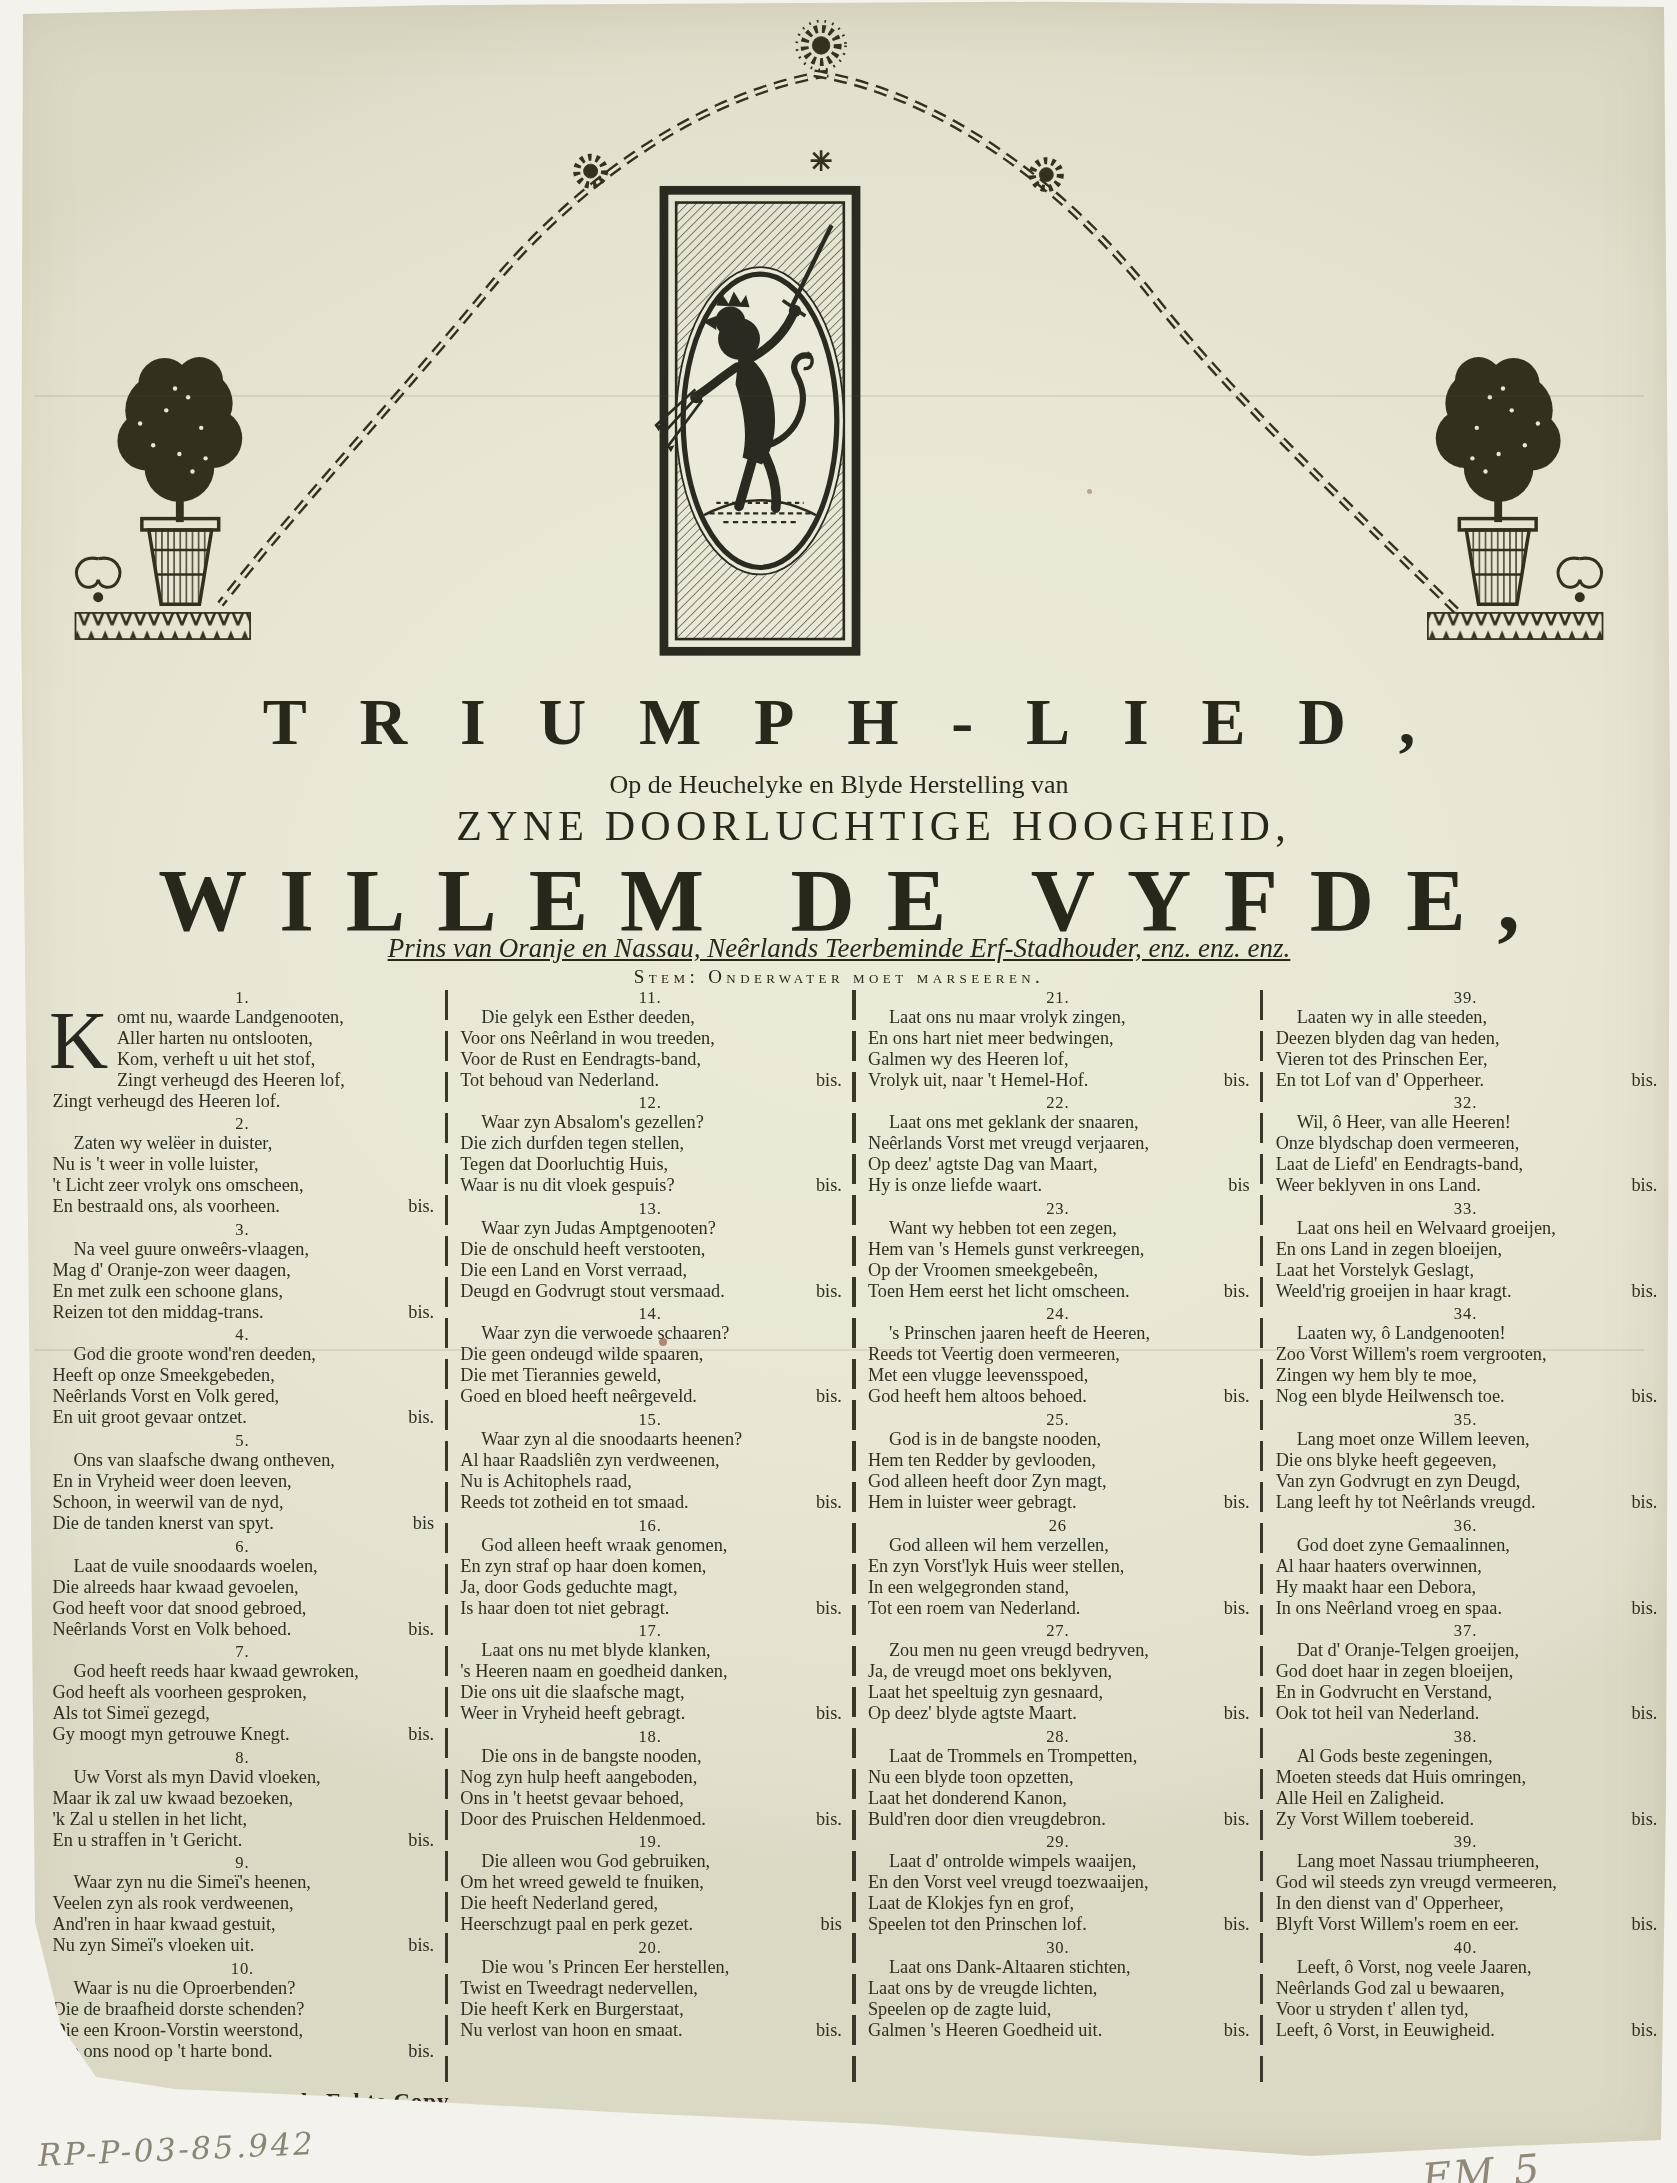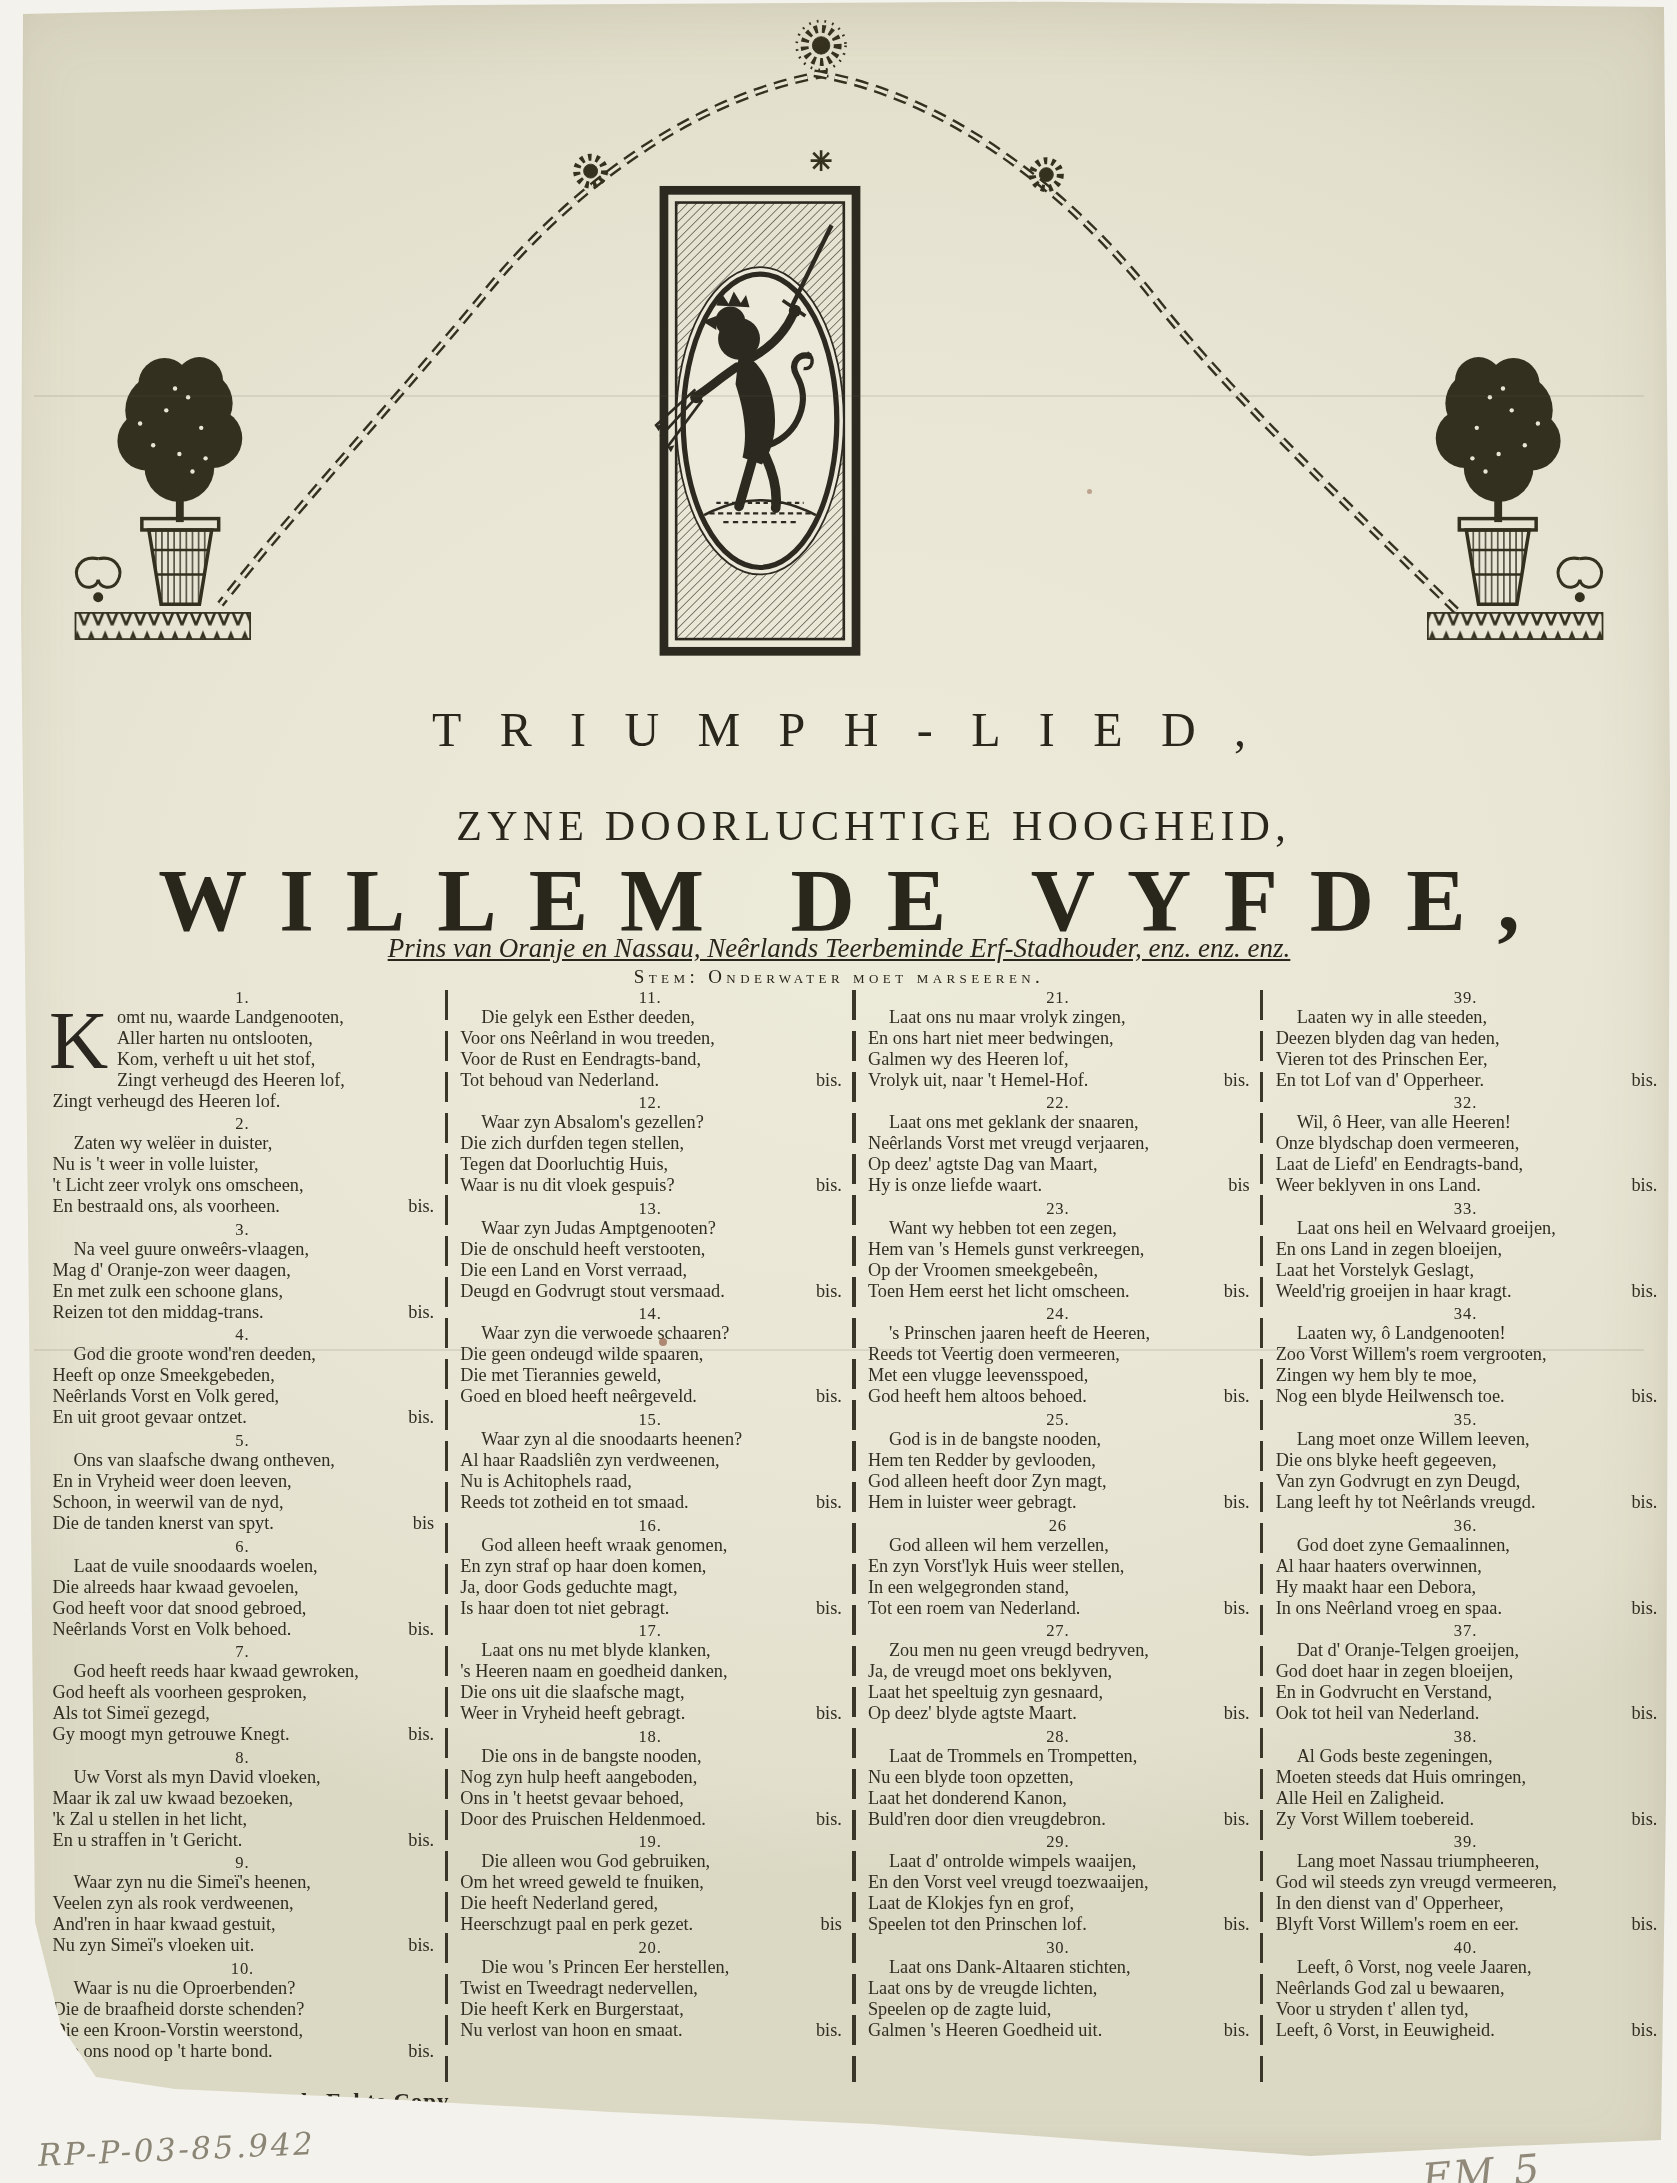--- a/index.html
+++ b/index.html
@@ -16,21 +16,21 @@
     clip-path:polygon(23px 14px,437px 5.2px,1048px 1.7px,1664px 7px,1670px 786px,1666px 1799px,1661px 2140px,1485px 2147px,1310px 2156px,1118px 2142px,873px 2124px,611px 2112px,367px 2098px,175px 2089px,96px 2077px,61px 2026px,35px 1922px,28px 1223px,21px 611px);
     box-shadow:0 7px 19px rgba(60,55,35,.25);
   }
   .sheet-shade{position:absolute;inset:0;pointer-events:none;
     box-shadow:inset 0 0 79px rgba(110,100,60,.16), inset 0 -23px 35px rgba(110,100,60,.10);}
   .crease{position:absolute;left:2%;width:96%;height:1.7px;background:rgba(100,92,70,.12);}
   .speck{position:absolute;border-radius:50%;}
 
   
   .hline{position:absolute;left:0;width:100%;text-align:center;color:#29261c;}
-  .t-main{top:702px;font-size:48px;letter-spacing:.8em;text-indent:.8em;font-weight:normal;}
+  .t-main{top:684px;font-size:66px;letter-spacing:.8em;text-indent:.8em;font-weight:bold;}
   .t-occasion{top:770px;font-size:26px;}
   .t-hoogheid{top:802px;font-size:42px;letter-spacing:5.2px;text-indent:5.2px;padding-left:32px;}
   .t-willem{top:849px;font-size:89px;font-weight:bold;letter-spacing:.36em;text-indent:.36em;}
   .t-styles{top:933px;font-size:27px;font-style:italic;text-decoration:underline;}
   .t-stem{top:966px;font-size:19px;font-variant:small-caps;letter-spacing:4.4px;}
 
   
   .verses{position:absolute;top:985px;left:49px;right:19px;height:1097px;display:flex;}
   .vcol{flex:1 1 0;min-width:0;}
   .vdiv{width:3.5px;align-self:stretch;margin:5.2px 8.7px 0 8.7px;
@@ -209,20 +209,21 @@
     </g>
     <g stroke="#35311f" stroke-width="3.5" fill="none" transform="translate(1921,0) scale(-1,1)">
       <path d="M 112 640 C 92 636 82 652 90 666 C 96 676 110 674 112 664"></path>
       <path d="M 112 640 C 132 636 142 652 134 666 C 128 676 114 674 112 664"></path>
       <circle cx="112" cy="684" r="4" fill="#35311f"></circle>
     </g>
     <rect x="1635" y="702" width="200" height="30" fill="url(#chev)" stroke="#35311f" stroke-width="2"></rect>
   </svg>
 
   <div class="hline t-main">TRIUMPH-LIED,</div>
+  <div class="hline t-occasion">Op de Heuchelyke en Blyde Herstelling van</div>
   <div class="hline t-hoogheid">ZYNE DOORLUCHTIGE HOOGHEID,</div>
   <div class="hline t-willem">WILLEM DE VYFDE,</div>
   <div class="hline t-styles">Prins van Oranje en Nassau, Neêrlands Teerbeminde Erf-Stadhouder, enz. enz. enz.</div>
   <div class="hline t-stem">Stem: Onderwater moet marseeren.</div>
 
   <div class="verses">
     <div class="vcol">
         <div class="verse">
           <div class="vnum">1.</div>
           <span class="dropcap">K</span>

